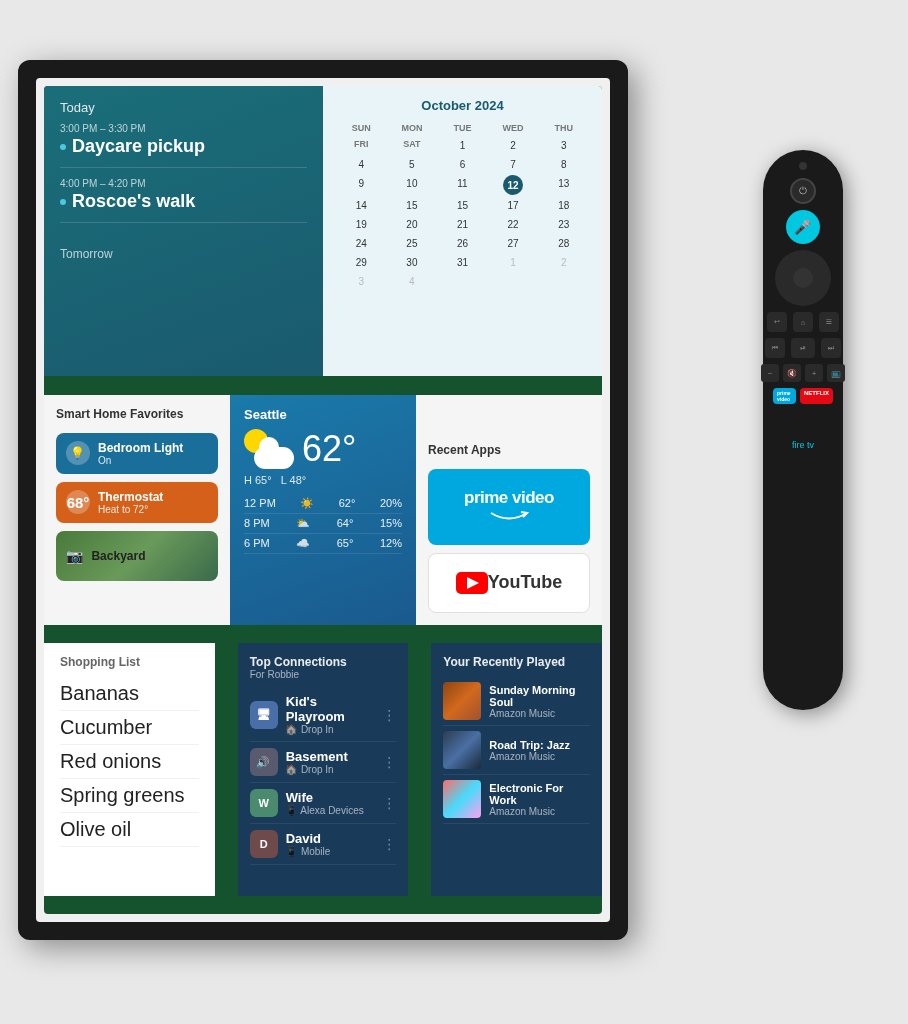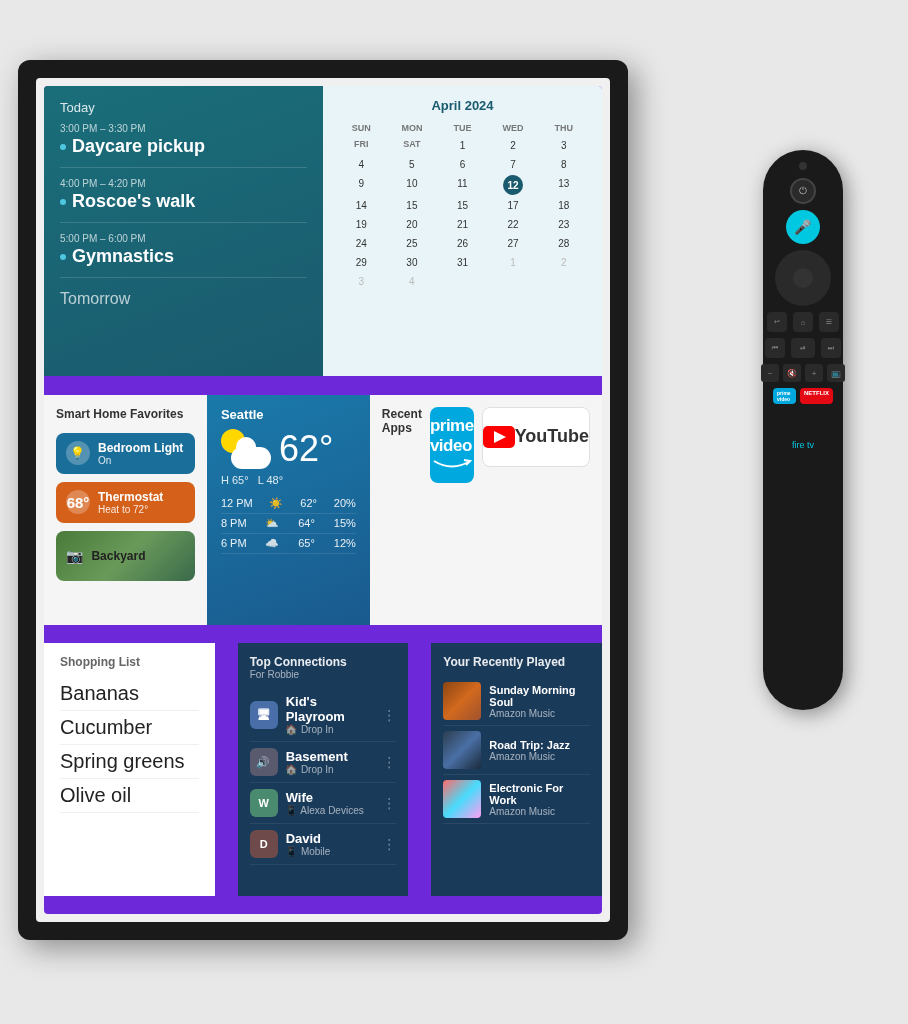--- a/index.html
+++ b/index.html
@@ -33,21 +33,21 @@
       background: #f0f0f0;
       border-radius: 4px;
       overflow: hidden;
       padding: 8px;
     }
 
     
     .dashboard {
       width: 100%;
       height: 100%;
-      background: #6d28d9;
+      background: #14532d;
       border-radius: 4px;
       overflow: hidden;
       display: grid;
       grid-template-rows: auto auto auto auto;
       gap: 0;
     }
 
     
     .top-section {
       display: grid;
@@ -89,23 +89,23 @@
       gap: 6px;
     }
     .event-dot {
       width: 6px;
       height: 6px;
       border-radius: 50%;
       background: #4dc8e0;
       flex-shrink: 0;
     }
     .tomorrow-label {
-      font-size: 16px;
+      font-size: 12px;
       color: rgba(255,255,255,0.7);
-      margin-top: 12px;
+      margin-top: 24px;
     }
 
     
     .calendar-widget {
       background: #e8f4f7;
       padding: 12px 14px;
       color: #333;
     }
     .cal-title {
       font-size: 13px;
@@ -282,21 +282,21 @@
       color: rgba(255,255,255,0.9);
       padding: 3px 0;
       border-bottom: 1px solid rgba(255,255,255,0.1);
     }
 
     
     .recent-apps-widget {
       background: #f5f5f5;
       padding: 12px;
       display: flex;
-      flex-direction: row;
+      flex-direction: column;
       gap: 8px;
       justify-content: flex-end;
     }
     .prime-video-tile {
       background: #00A8E0;
       border-radius: 8px;
       height: 76px;
       display: flex;
       align-items: center;
       justify-content: center;
@@ -605,32 +605,25 @@
               <span>Daycare pickup</span>
             </div>
           </div>
           <div class="event-item">
             <div class="event-time">4:00 PM – 4:20 PM</div>
             <div class="event-title">
               <span class="event-dot"></span>
               <span>Roscoe's walk</span>
             </div>
           </div>
-          <div class="event-item">
-            <div class="event-time">5:00 PM – 6:00 PM</div>
-            <div class="event-title">
-              <span class="event-dot"></span>
-              <span>Gymnastics</span>
-            </div>
-          </div>
           <div class="tomorrow-label">Tomorrow</div>
         </div>
 
         <div class="calendar-widget">
-          <div class="cal-title">April 2024</div>
+          <div class="cal-title">October 2024</div>
           <div class="cal-grid">
 
             <div class="cal-day-header">SUN</div>
             <div class="cal-day-header">MON</div>
             <div class="cal-day-header">TUE</div>
             <div class="cal-day-header">WED</div>
             <div class="cal-day-header">THU</div>
             <div class="cal-day-header">FRI</div>
             <div class="cal-day-header">SAT</div>
 
@@ -753,20 +746,21 @@
           </div>
         </div>
       </div>
 
       <div class="bottom-section">
 
         <div class="shopping-widget">
           <div class="shopping-title">Shopping List</div>
           <div class="shopping-item">Bananas</div>
           <div class="shopping-item">Cucumber</div>
+          <div class="shopping-item">Red onions</div>
           <div class="shopping-item">Spring greens</div>
           <div class="shopping-item">Olive oil</div>
         </div>
 
         <div class="connections-widget">
           <div class="connections-title">Top Connections</div>
           <div class="connections-subtitle">For Robbie</div>
           <div class="connection-item">
             <div class="conn-avatar conn-playroom">🖥</div>
             <div class="conn-info">

